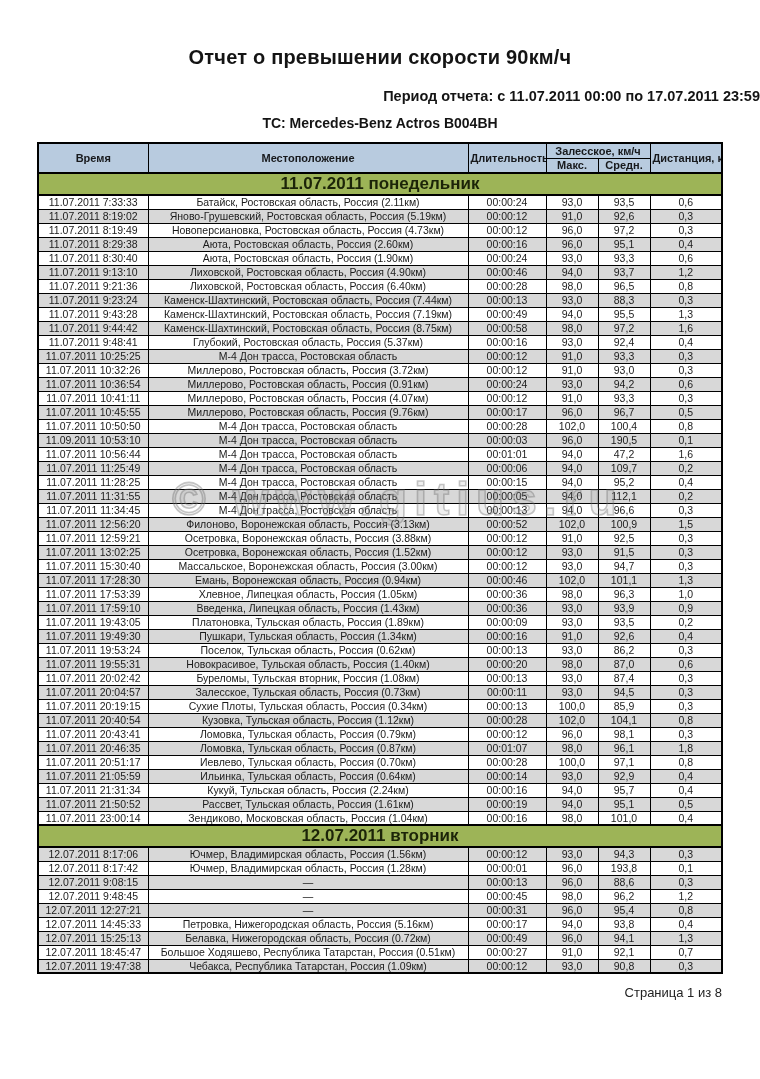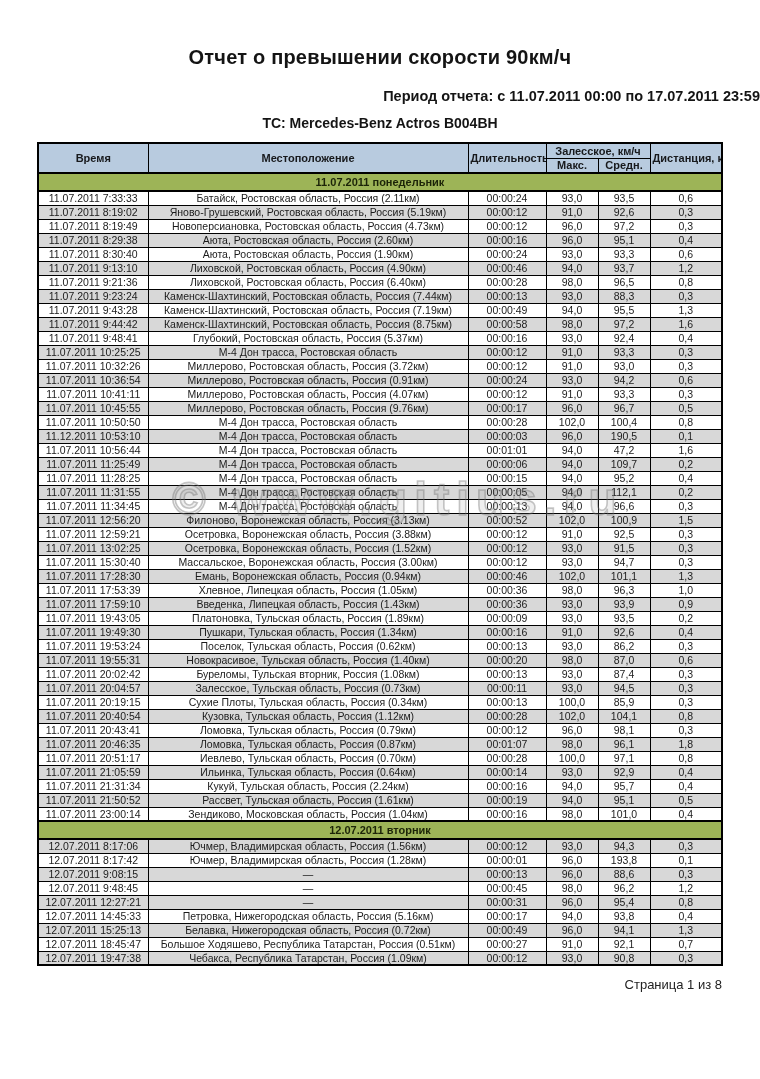--- a/index.html
+++ b/index.html
@@ -59,21 +59,21 @@
     font-size: 11px;
     font-weight: bold;
     height: 15px;
     padding: 0 2px;
     color: #17191c;
   }
   table.report thead tr:first-child th[rowspan] { border-bottom: 2px solid var(--border-c); }
   table.report thead { border-bottom: 2px solid var(--border-c); border-radius: 7px; }
   tr.section td {
     background: var(--section-bg);
-    font-size: 11px;
+    font-size: 17px;
     font-weight: bold;
     height: 18px;
     color: #1c2408;
     border-top: 2px solid var(--border-c);
     border-bottom: 2px solid var(--border-c);
   }
   tbody td {
     font-size: 10.5px;
     height: 14px;
     padding: 0 3px;
@@ -265,21 +265,21 @@
       </tr>
       <tr>
         <td>11.07.2011 10:50:50</td>
         <td>М-4 Дон трасса, Ростовская область</td>
         <td>00:00:28</td>
         <td>102,0</td>
         <td>100,4</td>
         <td>0,8</td>
       </tr>
       <tr class="alt">
-        <td>11.12.2011 10:53:10</td>
+        <td>11.09.2011 10:53:10</td>
         <td>М-4 Дон трасса, Ростовская область</td>
         <td>00:00:03</td>
         <td>96,0</td>
         <td>190,5</td>
         <td>0,1</td>
       </tr>
       <tr>
         <td>11.07.2011 10:56:44</td>
         <td>М-4 Дон трасса, Ростовская область</td>
         <td>00:01:01</td>

